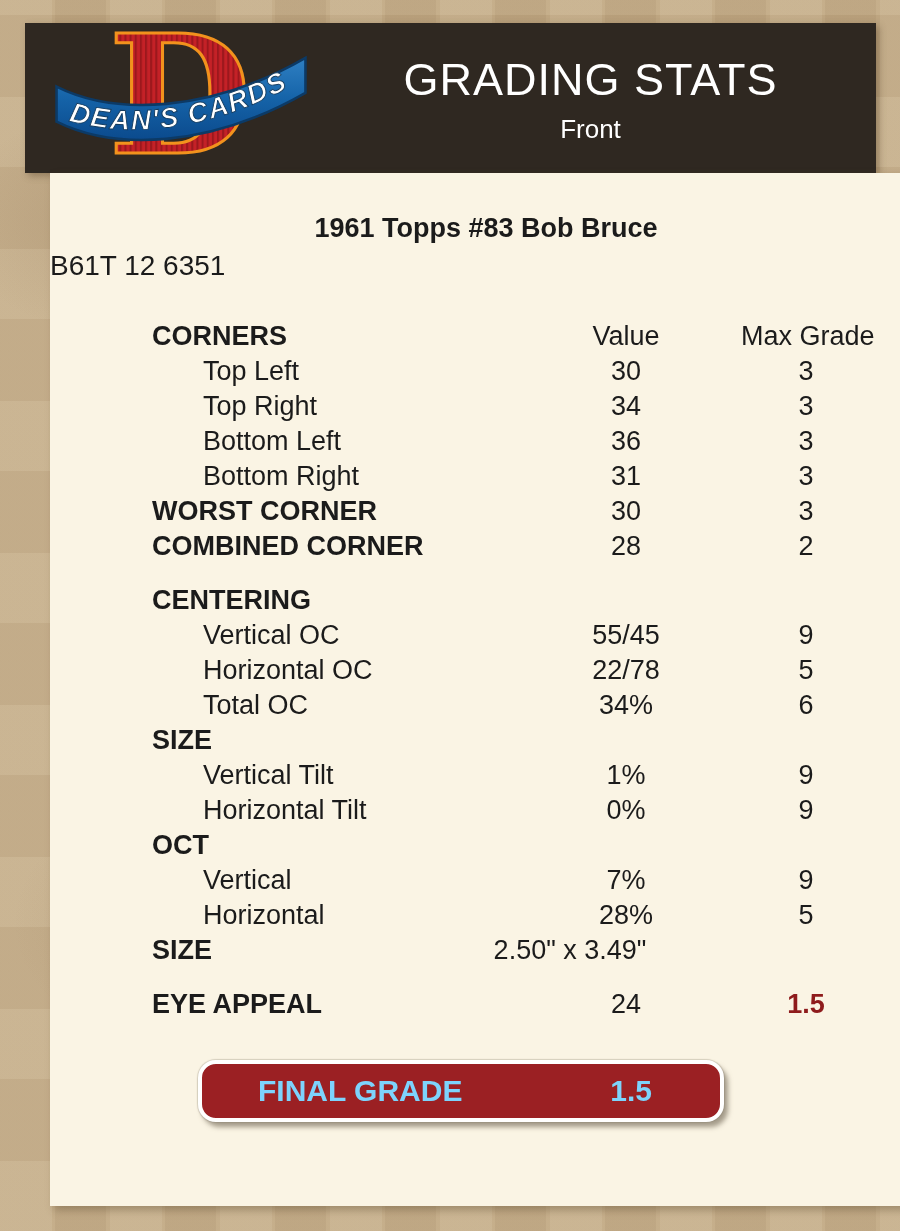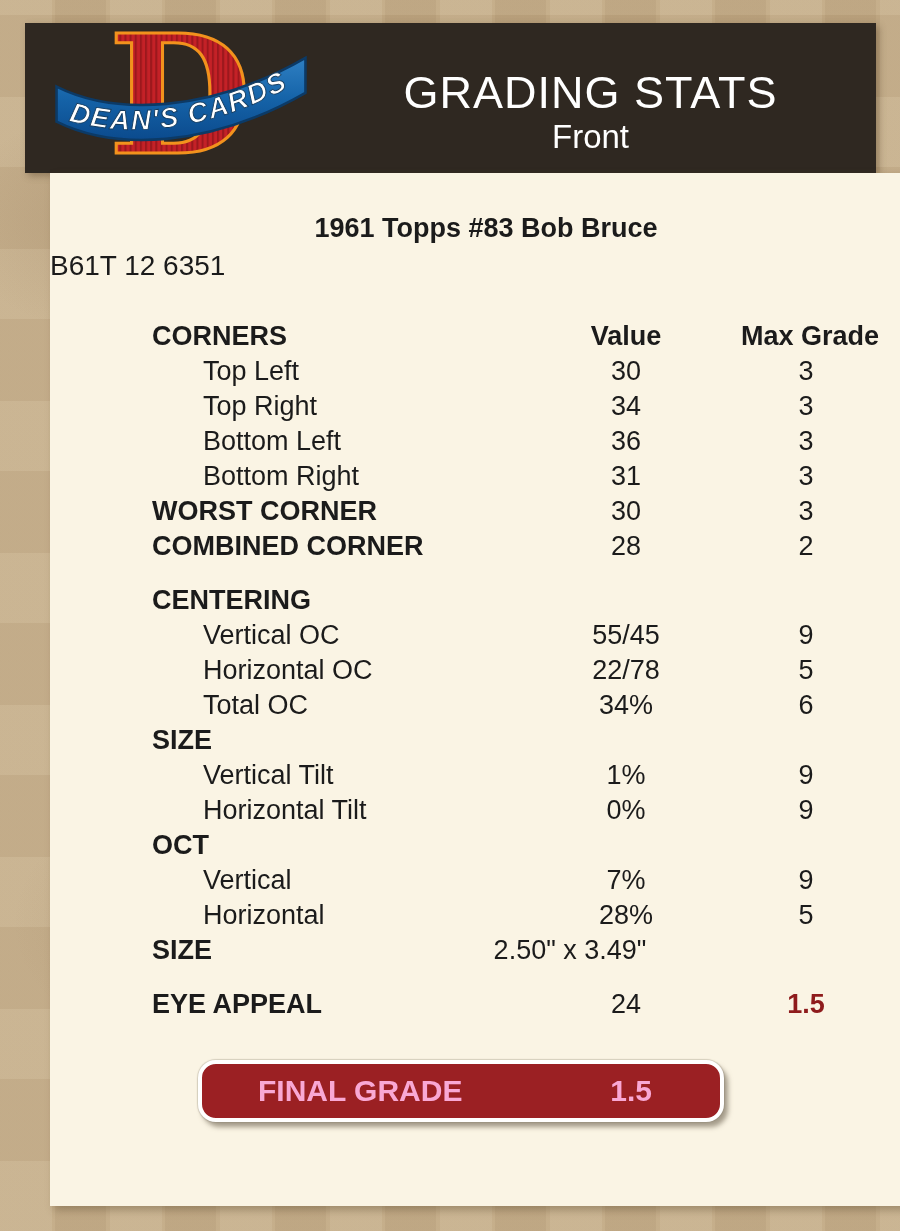--- a/index.html
+++ b/index.html
@@ -21,48 +21,48 @@
   }
   .header {
     position:absolute; left:25px; top:23px; width:851px; height:150px;
     background:#2F2821; box-shadow:3px 3px 7px rgba(92,72,46,.45);
   }
   .logo { position:absolute; left:26px; top:4px; width:260px; height:144px; }
   .header-titles {
     position:absolute; left:295px; right:15px; top:0; height:100%;
     text-align:center; color:#FFFFFF;
   }
-  .header-title   { margin-top:46px; font-size:45px; line-height:1.05; letter-spacing:1px; }
-  .header-subtitle{ margin-top:4px; font-size:33px; line-height:1.0; }
+  .header-title   { margin-top:33px; font-size:45px; line-height:1.05; letter-spacing:1px; }
+  .header-subtitle{ margin-top:13px; font-size:26px; line-height:1.0; }
 
   .panel {
     position:absolute; left:50px; top:173px; width:872px; height:1033px;
     background:#FAF4E4; color:#1B1B1B;
     box-shadow:4px 4px 8px rgba(92,72,46,.40);
   }
   .card-title { text-align:center; margin:40px 0 0 0; font-size:27px; font-weight:bold; line-height:1.15; }
   .card-code  { margin:6px 0 16px 0;  font-size:28px; line-height:1.15; }
 
   .gtable { margin-top:37px; padding:0 51px 0 102px; }
   .row { display:grid; grid-template-columns:1fr 230px 130px; line-height:35px; font-size:27px; }
   .cell-label { white-space:nowrap; }
   .cell-value, .cell-grade { text-align:center; white-space:nowrap; }
   .bold .cell-label, .cell-label.bold { font-weight:bold; }
-  .hdr .cell-value, .hdr .cell-grade { font-weight:bold; }
+  .hdr .cell-value, .hdr .cell-grade { font-weight:normal; }
   .indent .cell-label { padding-left:51px; }
   .gap { margin-top:19px; }
   .grade-red { color:#8E1B1C; font-weight:bold; }
   .size-shift { transform:translateX(-56px); }
 
   .final {
     position:absolute; left:148px; top:887px; width:394px; height:54px;
     background:#9B2023; border:4px solid #FFFFFF; border-radius:18px;
     box-shadow:4px 5px 5px rgba(135,125,108,.75), 0 0 1px 1px rgba(150,140,122,.35);
     display:flex; align-items:center; justify-content:space-between;
-    padding:0 68px 0 56px; color:#f9a8d4; font-size:30px; font-weight:bold;
+    padding:0 68px 0 56px; color:#7dd3fc; font-size:30px; font-weight:bold;
     cursor:pointer;
   }
 </style>
 </head>
 <body>
 
 <div class="collage"></div>
 
 <header class="header">
   <div class="logo">

